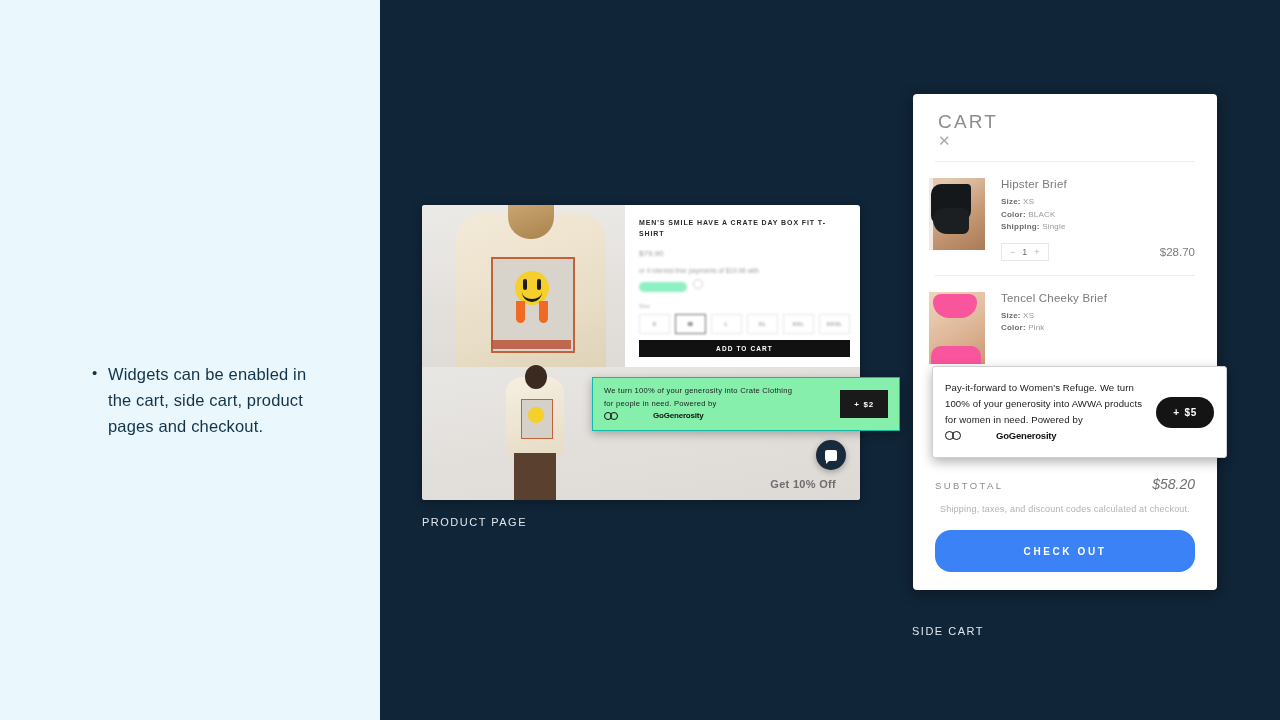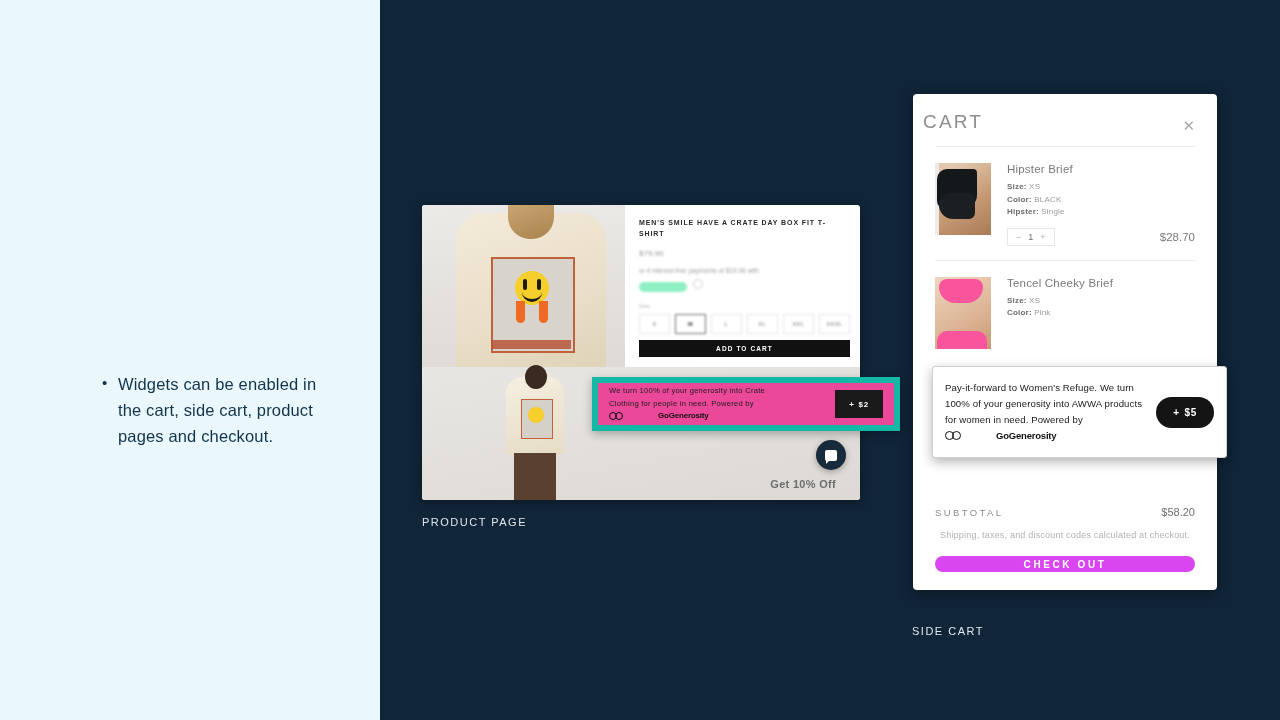--- a/index.html
+++ b/index.html
@@ -37,21 +37,21 @@
     font-size: 31px;
     line-height: 41.5px;
     letter-spacing: -0.2px;
     color: #0e2437;
   }
   .bullet-list {
     position: absolute;
     left: 86px;
     top: 357px;
     width: 230px;
-    margin: 14px;
+    margin: 4px;
     padding: 0;
     list-style: none;
   }
   .bullet-list li {
     position: relative;
     padding-left: 18px;
     font-size: 16.5px;
     line-height: 26px;
     letter-spacing: 0.15px;
     color: #12344b;
@@ -334,22 +334,22 @@
     border-bottom: 4px solid transparent;
   }
 
   
   .gen-banner {
     position: absolute;
     left: 592px;
     top: 377px;
     width: 308px;
     height: 54px;
-    background: #ec4899;
-    border: 6px solid #14b8a6;
+    background: #86efac;
+    border: 1px solid #14b8a6;
     box-shadow: 0 3px 9px rgba(0,0,0,0.28);
     display: flex;
     align-items: center;
     padding: 0 11px;
     box-sizing: border-box;
     gap: 40px;
   }
   .gen-banner-text {
     flex: 1;
     font-size: 7.6px;
@@ -410,44 +410,45 @@
     top: 94px;
     width: 304px;
     height: 496px;
     background: #ffffff;
     border-radius: 4px;
     box-shadow: 0 3px 14px rgba(0,0,0,0.4);
     overflow: hidden;
   }
   .cart-header {
     display: flex;
-    align-items: flex-end;
+    align-items: flex-start;
     justify-content: space-between;
-    padding: 17px 22px 0 10px;
+    padding: 17px 22px 0 25px;
+    flex-direction: column;
   }
   .cart-title {
     font-size: 19px;
     letter-spacing: 2.2px;
     color: #8d8d8d;
     font-weight: normal;
   }
   .cart-close {
     font-size: 15px;
     color: #a9a9a9;
     line-height: 1;
     cursor: pointer;
   }
   .cart-divider {
     height: 1px;
     background: #ededed;
     margin: 13px 22px 0 22px;
   }
   .cart-item {
     display: flex;
-    padding: 16px 22px 0 22px;
+    padding: 16px 22px 0 16px;
     position: relative;
     justify-content: flex-end;
   }
   .cart-thumb {
     width: 56px;
     height: 72px;
     flex: none;
     overflow: hidden;
     position: relative;
     background: #efeae6;
@@ -561,36 +562,37 @@
     justify-content: space-between;
     align-items: baseline;
     padding-top: 10px;
   }
   .subtotal-label {
     font-size: 9.5px;
     letter-spacing: 2.4px;
     color: #8c8c8c;
   }
   .subtotal-value {
-    font-size: 11px;
+    font-size: 14px;
     color: #6f6f6f;
+    font-style: italic;
   }
   .cart-note {
     margin-top: 10px;
     text-align: center;
     font-size: 9px;
     line-height: 14px;
     color: #b2b2b2;
     letter-spacing: 0.2px;
   }
   .checkout-btn {
     margin-top: 14px;
-    height: 16px;
+    height: 42px;
     border-radius: 16px;
-    background: #d946ef;
+    background: #3b82f6;
     color: #ffffff;
     display: flex;
     align-items: center;
     justify-content: center;
     font-size: 10px;
     font-weight: bold;
     letter-spacing: 2.6px;
     cursor: pointer;
   }
 
@@ -732,21 +734,21 @@
       <div class="cart-thumb thumb-black">
         <div class="skin"></div>
         <div class="garment"></div>
         <div class="garment2"></div>
       </div>
       <div class="cart-item-info">
         <div class="ci-name">Hipster Brief</div>
         <div class="ci-attrs">
           <div class="ci-attr"><b>Size:</b> <span>XS</span></div>
           <div class="ci-attr"><b>Color:</b> <span>BLACK</span></div>
-          <div class="ci-attr"><b>Hipster:</b> <span>Single</span></div>
+          <div class="ci-attr"><b>Shipping:</b> <span>Single</span></div>
         </div>
         <div class="ci-row">
           <div class="qty-stepper">
             <span class="qty-minus">−</span>
             <span class="qty-value">1</span>
             <span class="qty-plus">+</span>
           </div>
           <div class="ci-price">$28.70</div>
         </div>
       </div>

